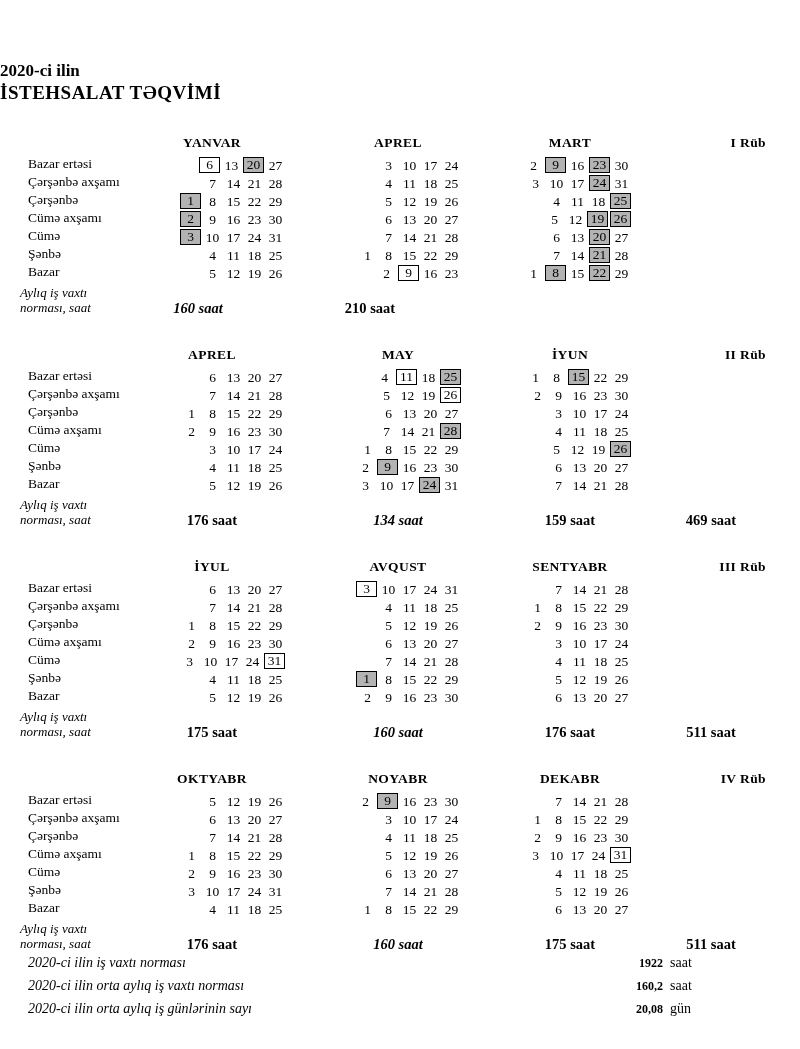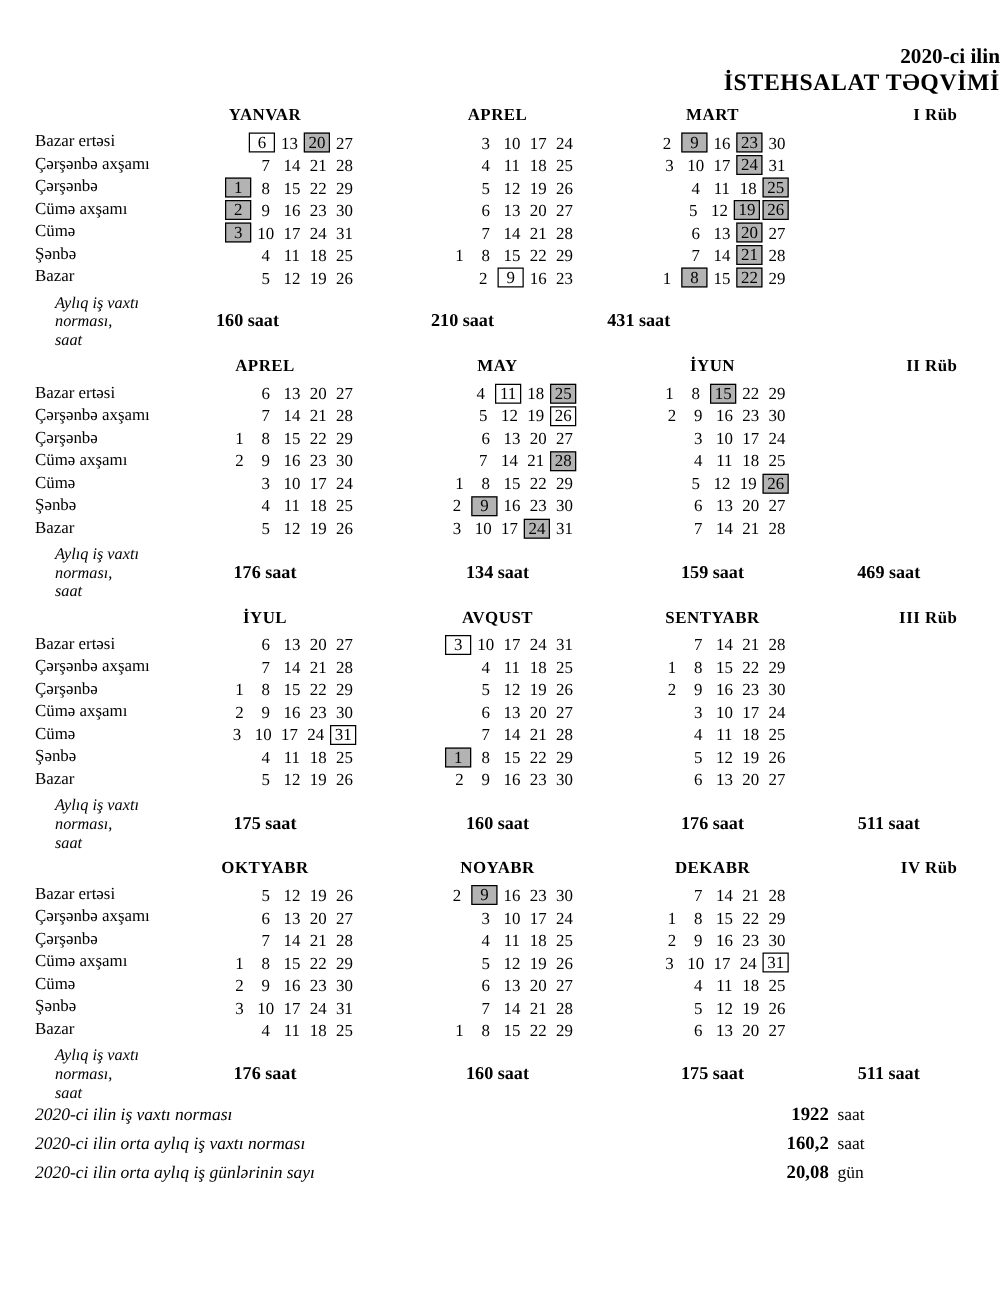--- a/index.html
+++ b/index.html
@@ -11,34 +11,34 @@
     position:relative;
     overflow:hidden;
   }
   .page{
     position:relative;
     width:800px;height:1049px;
     padding:0;
     box-sizing:border-box;
   }
   .title{
-    text-align:right;
+    text-align:left;
     font-weight:bold;
     font-size:17px;
-    margin-top:34px;
+    margin-top:60px;
     line-height:1.25;
   }
   .title .line2{
     font-size:19px;
     letter-spacing:0.5px;
   }
 
   .quarter{
     position:relative;
-    margin-top:5px;
+    margin-top:30px;
   }
   .monthnames{
     display:flex;
     font-weight:bold;
     font-size:13.5px;
     letter-spacing:0.4px;
   }
   .mn{
     text-align:center;
   }
@@ -91,52 +91,52 @@
   }
   .norm{
     display:flex;
     align-items:flex-start;
     margin-top:4px;
   }
   .normlabel{
     width:112px;
     font-size:13px;
     font-style:italic;
-    padding-left:44px;
+    padding-left:20px;
     box-sizing:border-box;
     line-height:1.15;
   }
   .normval{
     width:200px;
     text-align:center;
     font-weight:bold;
     font-size:14.5px;
     padding-top:14px;
   }
-  .normval.v2{width:172px;}
+  .normval.v2{width:172px;font-style:italic;}
   .normval.v3{width:172px;}
   .normval.q{width:110px;text-align:center;padding-top:14px;font-weight:bold;font-size:14.5px;}
 
   .summary{
     margin-top:2px;
     padding-left:28px;
   }
   .sumrow{
     display:flex;
     align-items:baseline;
     height:23px;
   }
   .sumlabel{
     font-style:italic;
     font-size:14px;
     width:560px;
   }
   .sumvalue{
     font-weight:bold;
-    font-size:15px;
+    font-size:12px;
     width:75px;
     text-align:right;
   }
   .sumunit{
     font-size:14px;
     padding-left:7px;
   }
 </style>
 </head>
 <body>
@@ -316,21 +316,20 @@
               <span class="num box shade">22</span>
               <span class="num">29</span>
             </div>
             <div style="width:110px"></div>
           </div>
         </div>
         <div class="norm">
           <div class="normlabel">Aylıq iş vaxtı<br>norması, saat</div>
           <div class="normval v2">160 saat</div>
           <div class="normval v3">210 saat</div>
-          <div class="normval q">431 saat</div>
         </div>
       </div>
       <div class="quarter">
         <div class="monthnames">
           <div class="mn m1">APREL</div>
           <div class="mn m2">MAY</div>
           <div class="mn m3">İYUN</div>
           <div class="mn q">II Rüb</div>
         </div>
         <div class="rows">

